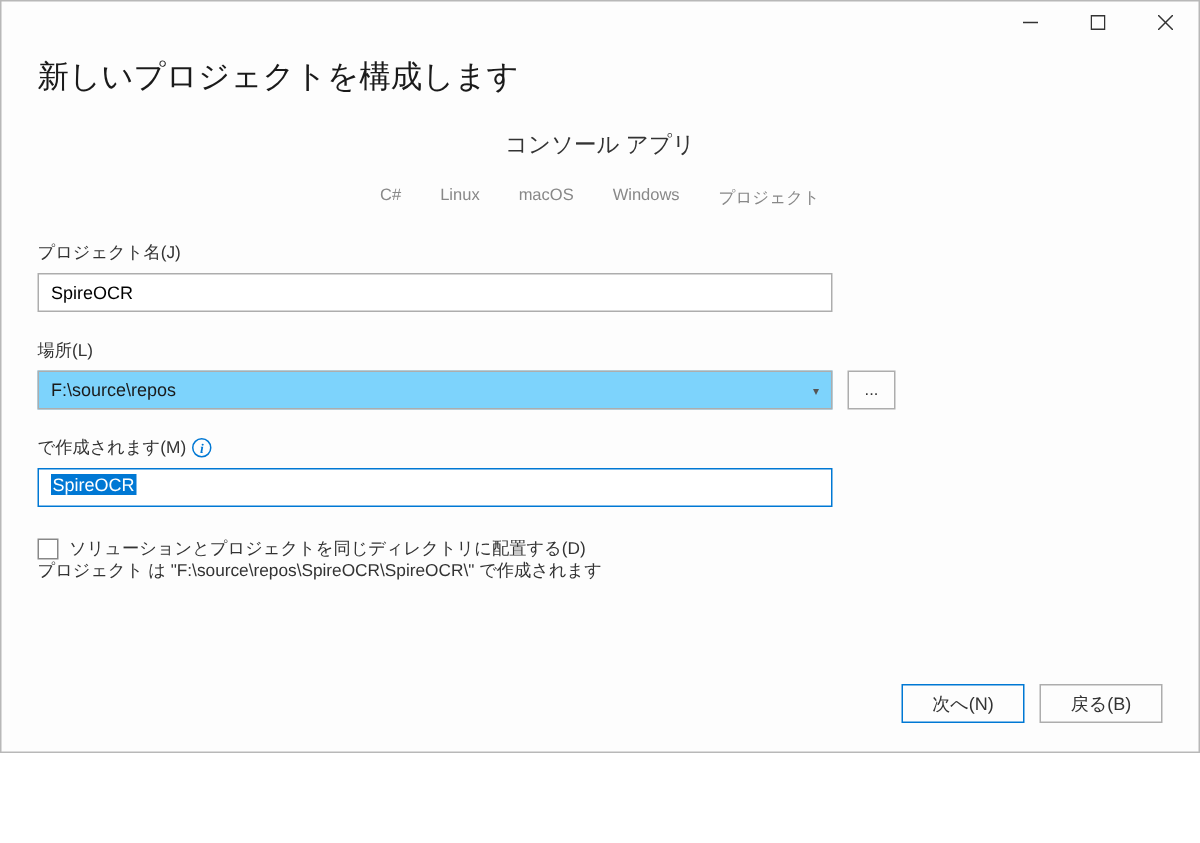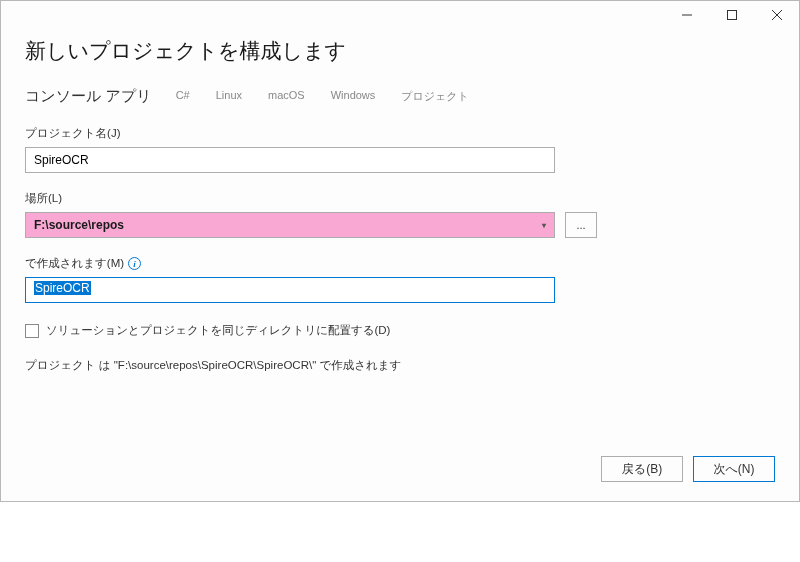--- a/index.html
+++ b/index.html
@@ -49,20 +49,21 @@
       font-weight: 400;
       margin-top: 6px;
       margin-bottom: 22px;
       color: #1a1a1a;
     }
     .subtitle-row {
       display: flex;
       align-items: center;
       gap: 16px;
       margin-bottom: 20px;
+      flex-direction: column;
     }
     .subtitle {
       font-size: 15px;
       font-weight: 400;
       color: #333;
     }
     .tags { display: flex; gap: 10px; }
     .tag {
       font-size: 11px;
       color: #888;
@@ -90,22 +91,21 @@
     }
     .combo {
       width: 530px;
       height: 26px;
       border: 1px solid #adadad;
       padding: 3px 8px;
       font-size: 12px;
       display: flex;
       align-items: center;
       justify-content: space-between;
-      background: #f9a8d4;
-      font-weight: bold;
+      background: #7dd3fc;
     }
     .combo-arrow {
       font-size: 8px;
       color: #555;
     }
     .browse-btn {
       width: 32px;
       height: 26px;
       border: 1px solid #adadad;
       background: #fdfdfd;
@@ -141,21 +141,20 @@
     .sel-text {
       background: #0078d4;
       color: #fff;
       padding: 0 1px;
     }
     .checkbox-row {
       display: flex;
       align-items: center;
       gap: 7px;
       margin-top: 2px;
-      margin-bottom: 20px;
     }
     .checkbox {
       width: 14px;
       height: 14px;
       border: 1px solid #888;
       background: #fff;
     }
     .checkbox-label { font-size: 11.5px; color: #333; }
     .path-info {
       font-size: 11.5px;
@@ -255,17 +254,17 @@
     <div class="checkbox-row">
       <div class="checkbox"></div>
       <div class="checkbox-label">ソリューションとプロジェクトを同じディレクトリに配置する(D)</div>
     </div>
 
     <div class="path-info">プロジェクト は "F:\source\repos\SpireOCR\SpireOCR\" で作成されます</div>
 
   </div>
 
   <div class="footer">
+    <div class="dlg-btn primary">次へ(N)</div>
     <div class="dlg-btn">戻る(B)</div>
-    <div class="dlg-btn primary">次へ(N)</div>
   </div>
 
 </div>
 
 </body></html>

